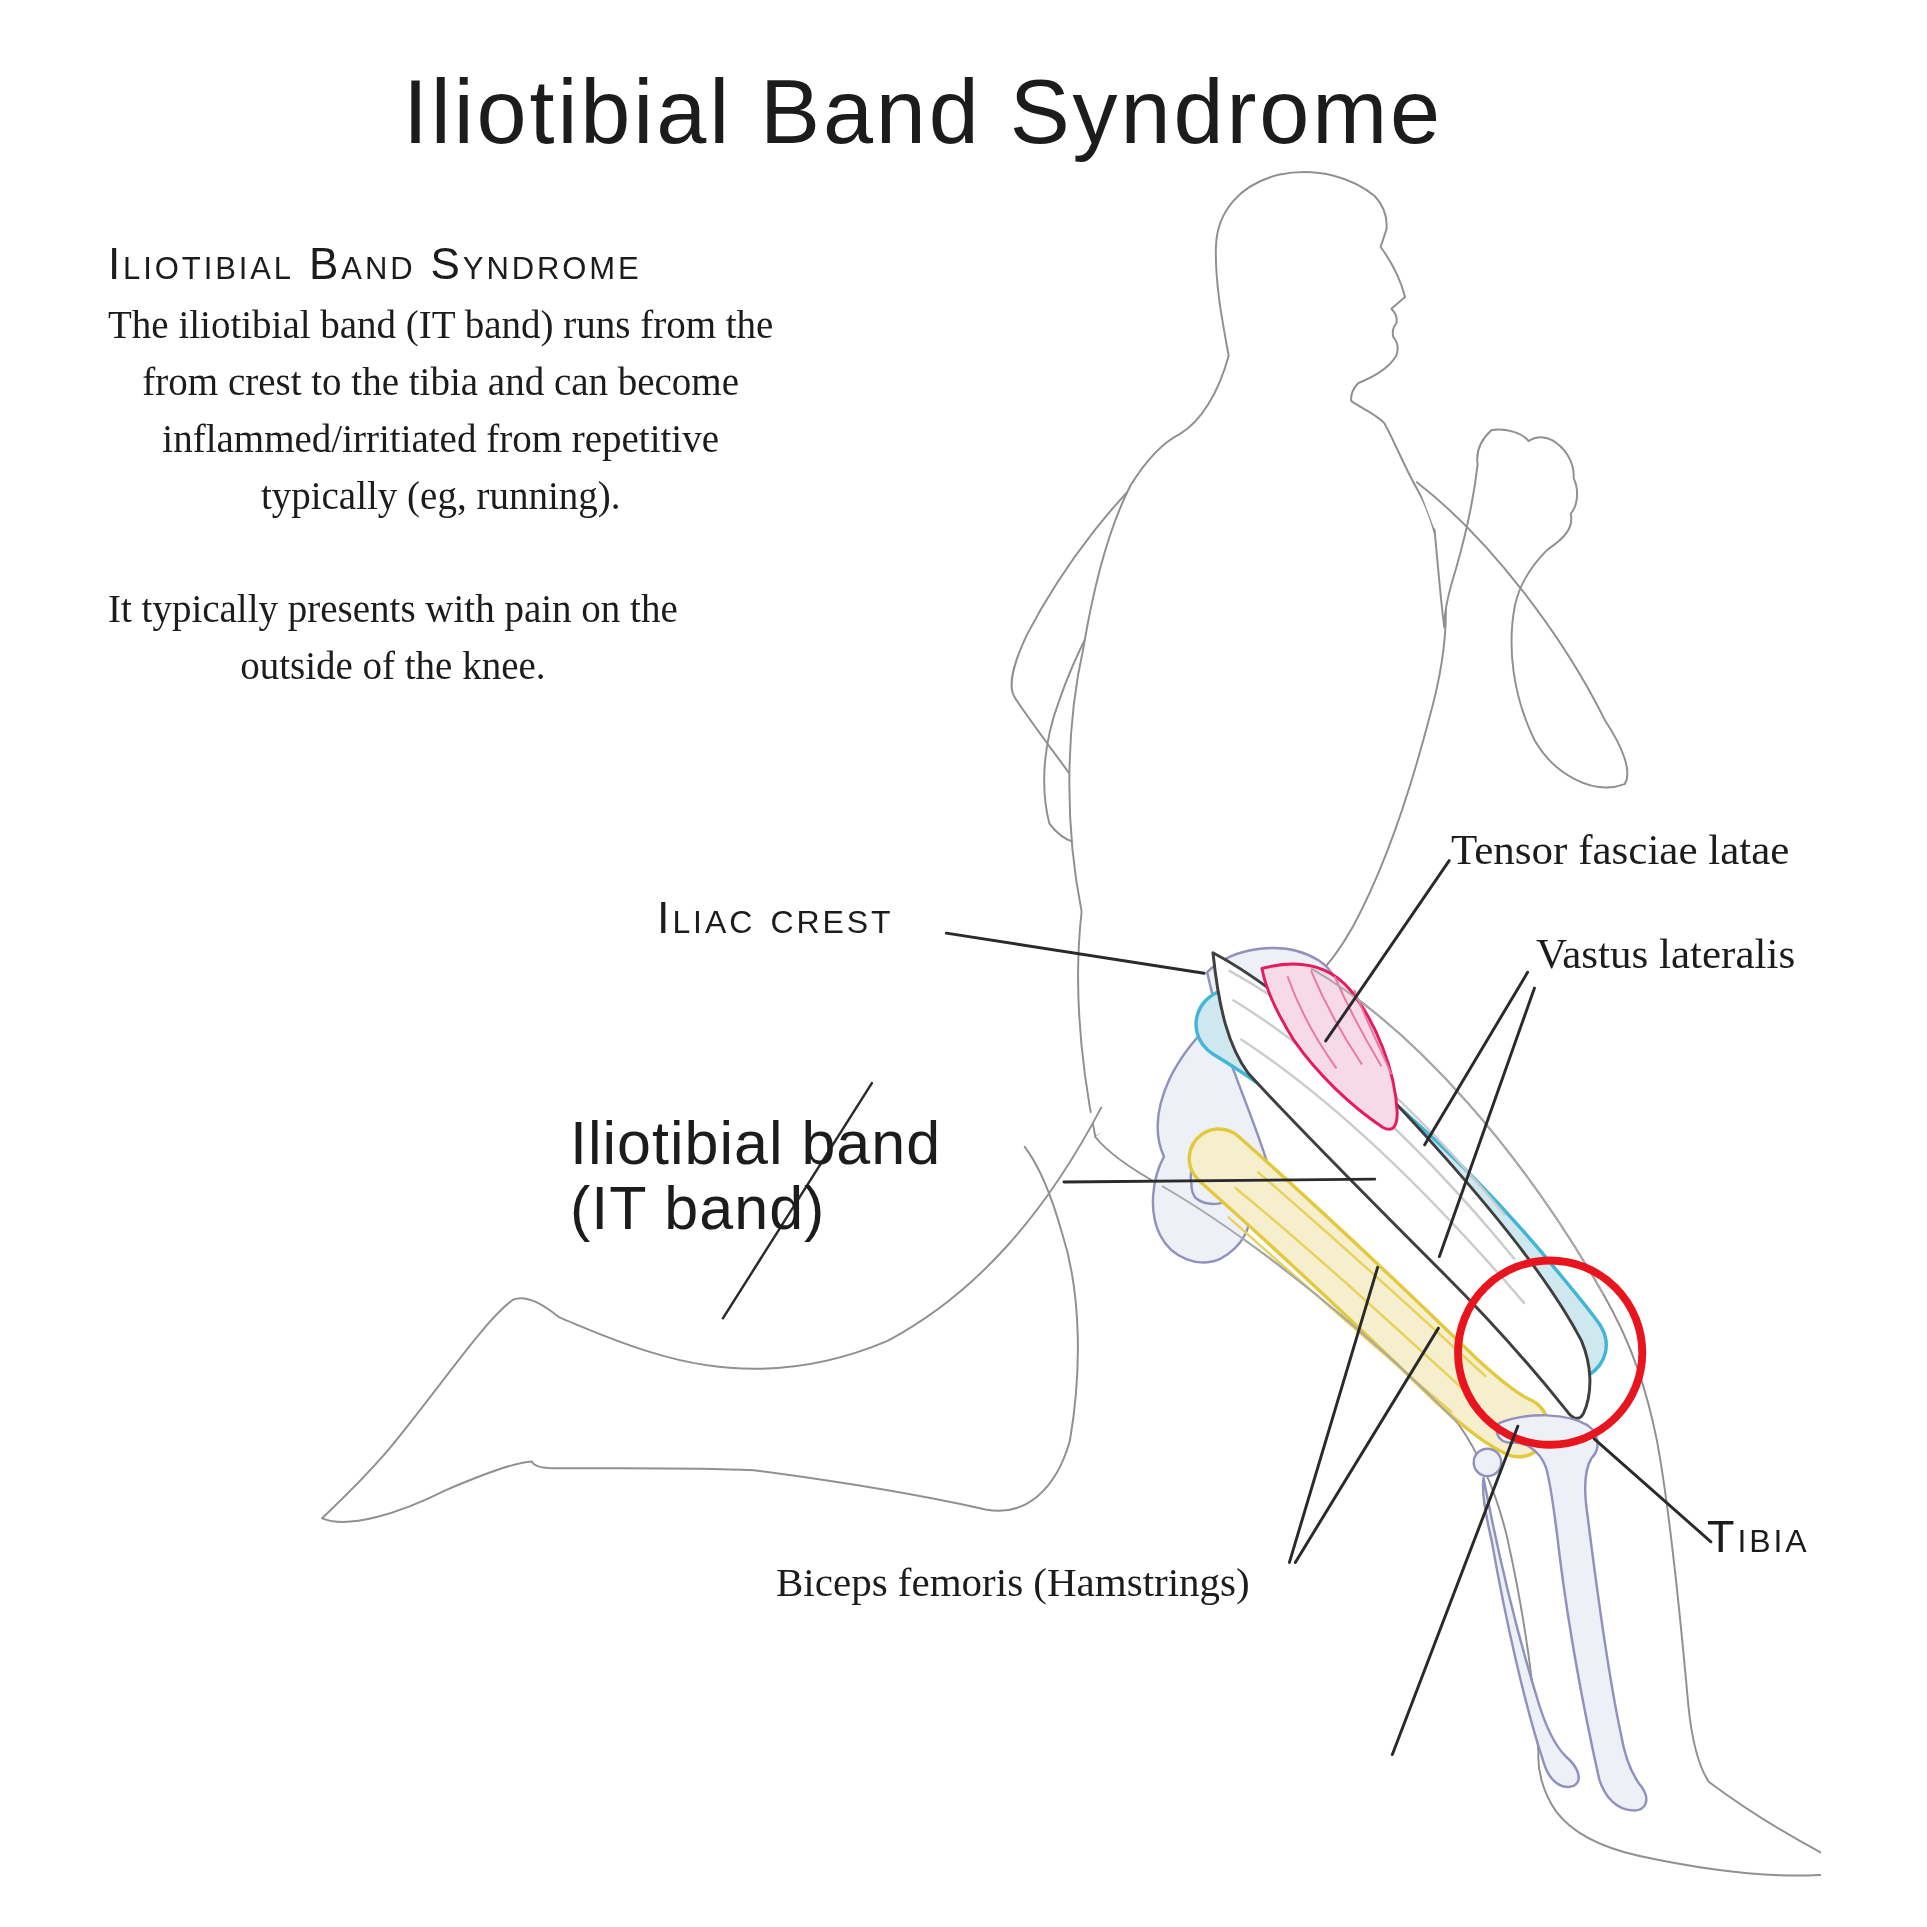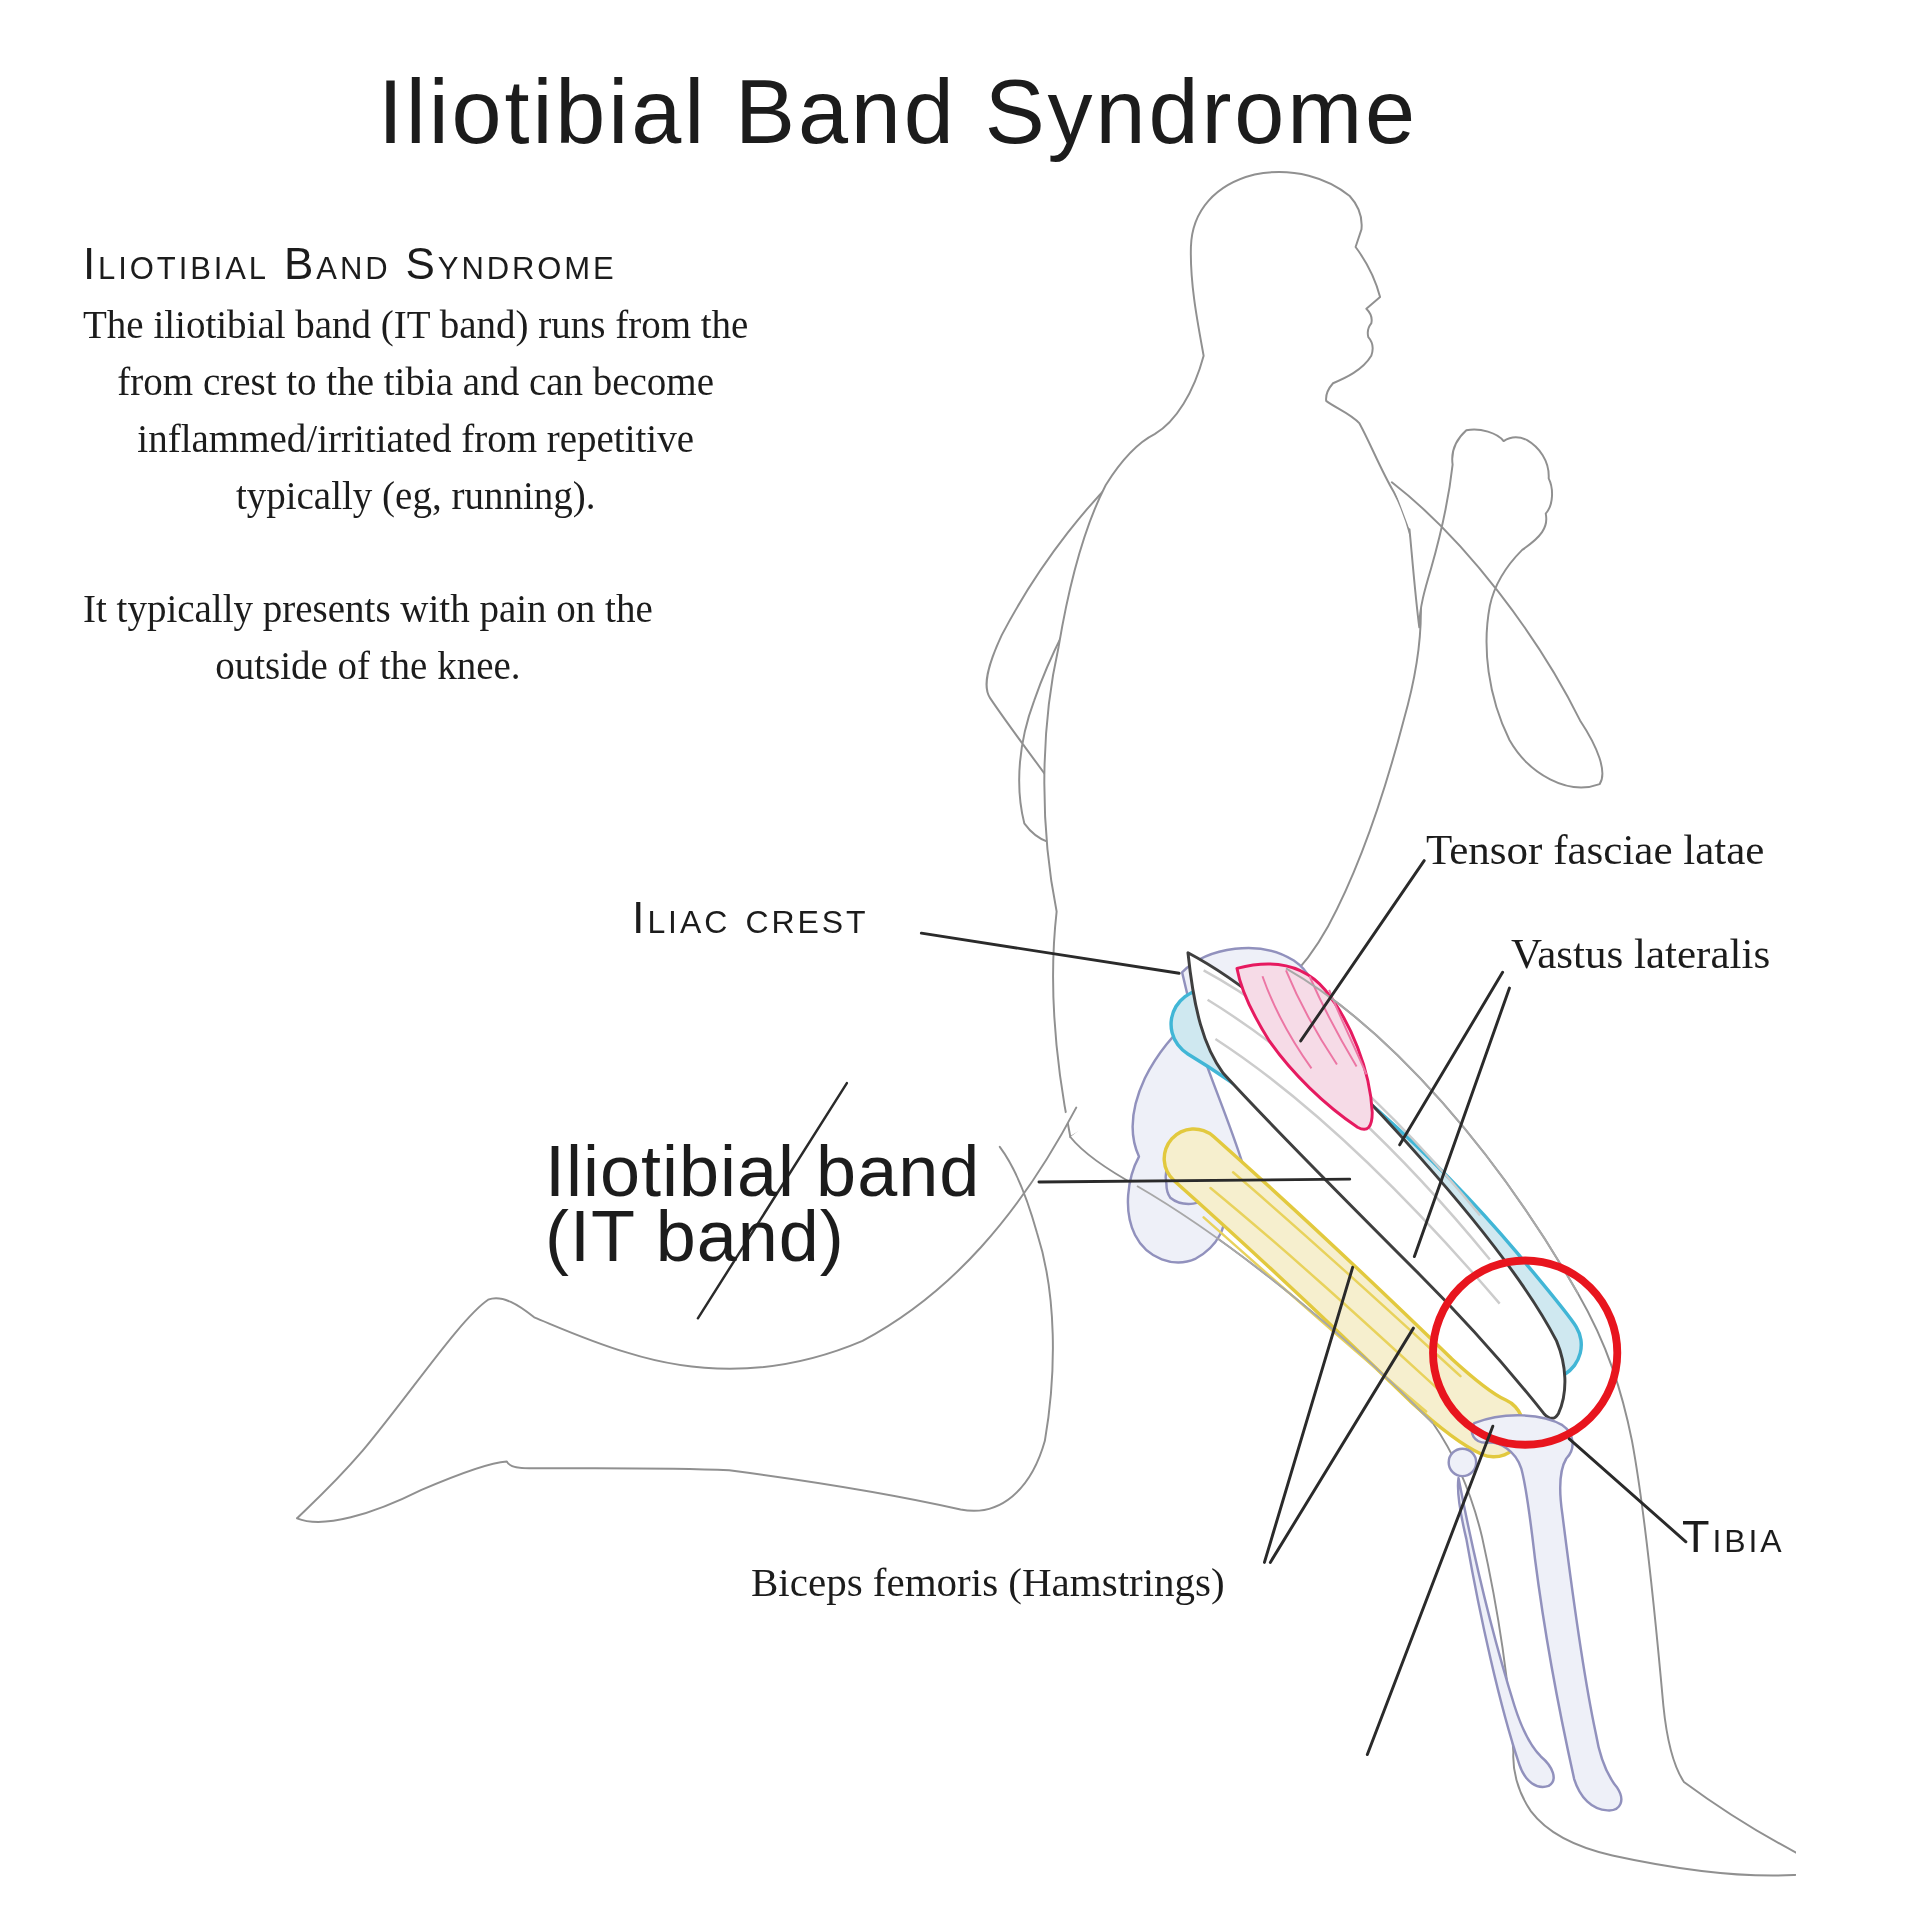--- a/index.html
+++ b/index.html
@@ -3,41 +3,42 @@
 <meta charset="utf-8">
 <style>
   html,body{margin:0;padding:0;background:#ffffff;}
   #page{
     position:relative;
     width:1796px;height:1928px;
     background:#ffffff;
     overflow:hidden;
     font-family:"Liberation Sans", sans-serif;
     color:#1c1c1c;
+    margin-left:25px;
   }
   #art{position:absolute;left:0;top:0;width:1928px;height:1928px;}
   .txt{position:absolute;white-space:nowrap;}
   .title{
     width:100%;text-align:center;top:61px;left:0;
     font-size:90px;font-weight:500;letter-spacing:2.9px;
     font-family:"Liberation Sans", sans-serif;
   }
   .intro-heading{
     left:83px;top:239px;
     font-size:44px;font-weight:500;letter-spacing:2.9px;
     font-variant:small-caps;
   }
   .para{left:83px;font-size:39px;line-height:57px;font-family:"Liberation Serif", serif;text-align:center;}
   .para1{top:296px;}
   .para2{top:580px;}
   .lbl-serif{font-family:"Liberation Serif", serif;font-size:43px;}
   .lbl-tensor{left:1426px;top:825px;}
   .lbl-vastus{left:1511px;top:929px;font-family:Liberation Serif, serif;}
   .lbl-iliac{left:632px;top:892px;font-size:45px;font-weight:500;letter-spacing:2.9px;font-variant:small-caps;}
-  .lbl-itband{left:545px;top:1139px;font-size:72px;line-height:65px;letter-spacing:1px;}
+  .lbl-itband{left:545px;top:1111px;font-size:61px;line-height:65px;letter-spacing:1px;}
   .lbl-biceps{left:751px;top:1558px;font-size:41px;}
   .lbl-tibia{left:1682px;top:1511px;font-size:45px;font-weight:500;letter-spacing:2.9px;font-variant:small-caps;}
   .lbl-note{left:751px;top:1721px;font-size:45px;line-height:55px;font-style:italic;}
 </style>
 </head>
 <body>
 
 <div id="page">
 
   <svg id="art" viewBox="0 0 1967 1967" xmlns="http://www.w3.org/2000/svg">

